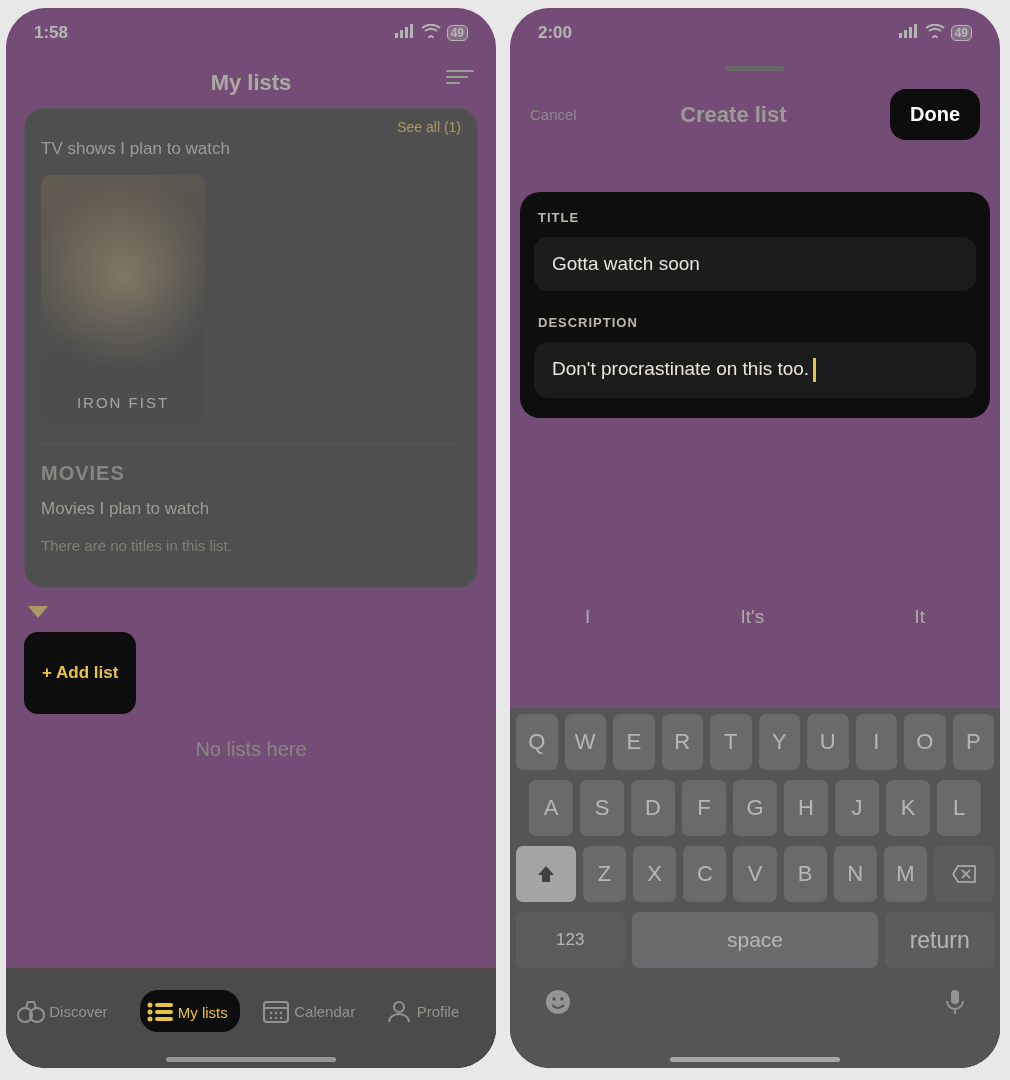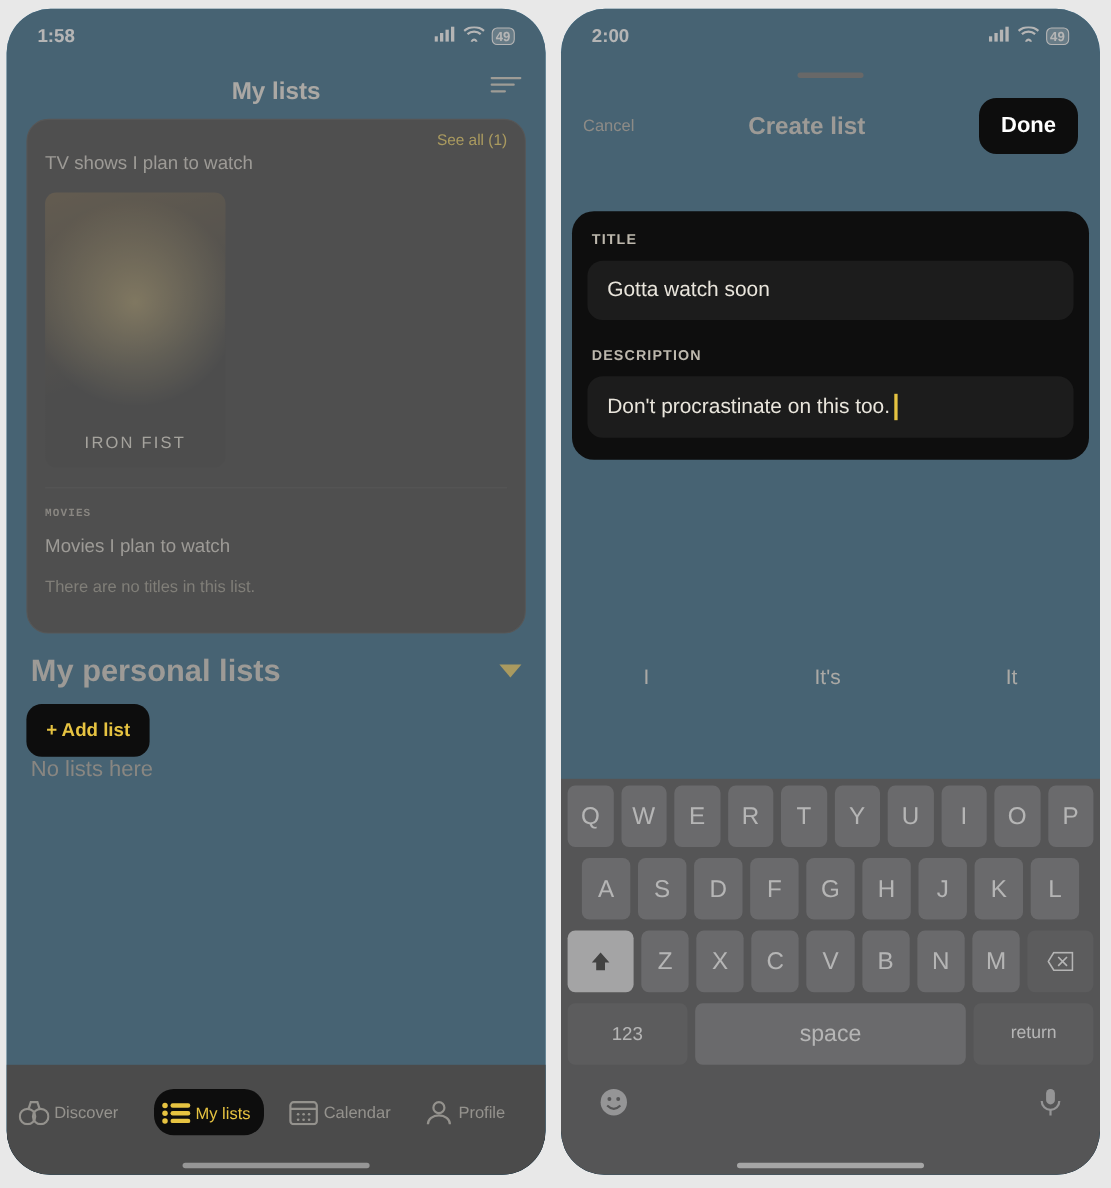--- a/index.html
+++ b/index.html
@@ -9,21 +9,21 @@
     width: 1010px;
     height: 1080px;
     display: flex;
     gap: 14px;
     padding: 8px 6px;
   }
   .phone {
     width: 490px;
     height: 1060px;
     border-radius: 40px;
-    background: #0c4a6e;
+    background: #701a75;
     overflow: hidden;
     position: relative;
   }
   .overlay {
     position: absolute;
     inset: 0;
     background: rgba(120,120,120,0.55);
     pointer-events: none;
     z-index: 50;
     border-radius: 40px;
@@ -75,37 +75,37 @@
     color: #dcd7cb; font-size: 15px; letter-spacing: 2px;
     text-align: center; padding-bottom: 14px;
     position: relative; overflow: hidden;
   }
   .poster::before {
     content:""; position:absolute; inset:0;
     background: radial-gradient(circle at 50% 40%, rgba(255,220,120,0.45), transparent 55%);
   }
   .poster-title { position: relative; z-index:2; }
   .divider { height:1px; background:#2e2e2e; margin: 18px 0; }
-  .sec-label { font-size: 10px; font-weight:700; letter-spacing: 1px; color: #9d988d; margin-bottom: 14px; font-family: Liberation Mono, monospace; }
+  .sec-label { font-size: 20px; font-weight:700; letter-spacing: 1px; color: #9d988d; margin-bottom: 14px; }
   .muted { color: #8a8678; font-size: 15px; line-height: 1.45; }
   .h2 { font-size: 28px; font-weight: 700; color:#c9c4ba; display:flex; justify-content:space-between; align-items:center; padding:0 4px;}
   .chev-down {
     width:0;height:0;border-left:10px solid transparent;border-right:10px solid transparent;border-top:12px solid #e6c341;
   }
   .add-list-btn {
     margin-top: 14px;
     background: #0d0d0d;
     color: #e6c341;
     font-size: 17px; font-weight:600;
     border-radius: 14px;
-    padding: 14px 18px;
+    padding: 31px 18px;
     display: inline-block;
     position: relative; z-index: 100;
   }
-  .no-lists { color:#9d988d; font-size:20px; padding:0 4px;}
+  .no-lists { color:#9d988d; font-size:20px; margin-top:24px; padding:0 4px;text-align:center;}
   .tabbar {
     position:absolute; bottom:0; left:0; right:0;
     height: 100px;
     display:flex; justify-content:space-around; align-items:center;
     padding-bottom: 14px;
     background: #161616;
   }
   .tab-item {
     display:flex; flex-direction:row; align-items:center; gap:4px;
     font-size:15px; color:#b6b1a6;
@@ -162,21 +162,21 @@
   .kb-row { display:flex; justify-content:center; gap:7px; margin-bottom:10px; }
   .key {
     background:#5a5a5e; color:#fff; border-radius:7px;
     display:flex; align-items:center; justify-content:center;
     font-size:22px; height:56px; min-width:41px; flex:1;
     max-width:44px;
   }
   .key.fn { background:#3a3a3d; max-width:60px; flex:1.4; font-size:16px; }
   .key.shift { background:#d9d9dc; color:#000; }
   .key.space { max-width: none; flex: 5; font-size:21px;}
-  .key.ret { max-width:none; flex:2.2; font-size:16px;}
+  .key.ret { max-width:none; flex:2.2; font-size:23px;}
   .key.num { max-width:none; flex:2.2; font-size:17px;}
   .kb-bottom { display:flex; justify-content:space-between; padding: 10px 28px 0; color:#fff; font-size:24px;}
   .kb-row.row2 .key { max-width:44px;}
   .grab-bar {
     width:60px; height:5px; background:#555; border-radius:3px;
     margin: 8px auto 0;
   }
 </style>
 </head>
 <body>
@@ -222,21 +222,20 @@
       <div class="poster">
         <span class="poster-title">IRON FIST</span>
       </div>
       <div class="divider"></div>
       <div class="sec-label">MOVIES</div>
       <div class="section-sub">Movies I plan to watch</div>
       <div class="muted" style="margin-bottom:14px">There are no titles in this list.</div>
     </div>
 
     <div class="h2">
-      <span>My personal lists</span>
       <span class="chev-down"></span>
     </div>
     <div class="add-list-btn">+ Add list</div>
     <div class="no-lists">No lists here</div>
   </div>
 
   <div class="tabbar">
     <div class="tab-item">
       <svg class="tab-icon" viewBox="0 0 28 24">
           <circle cx="8" cy="16" r="7" stroke="#b6b1a6" stroke-width="2" fill="none"></circle>

